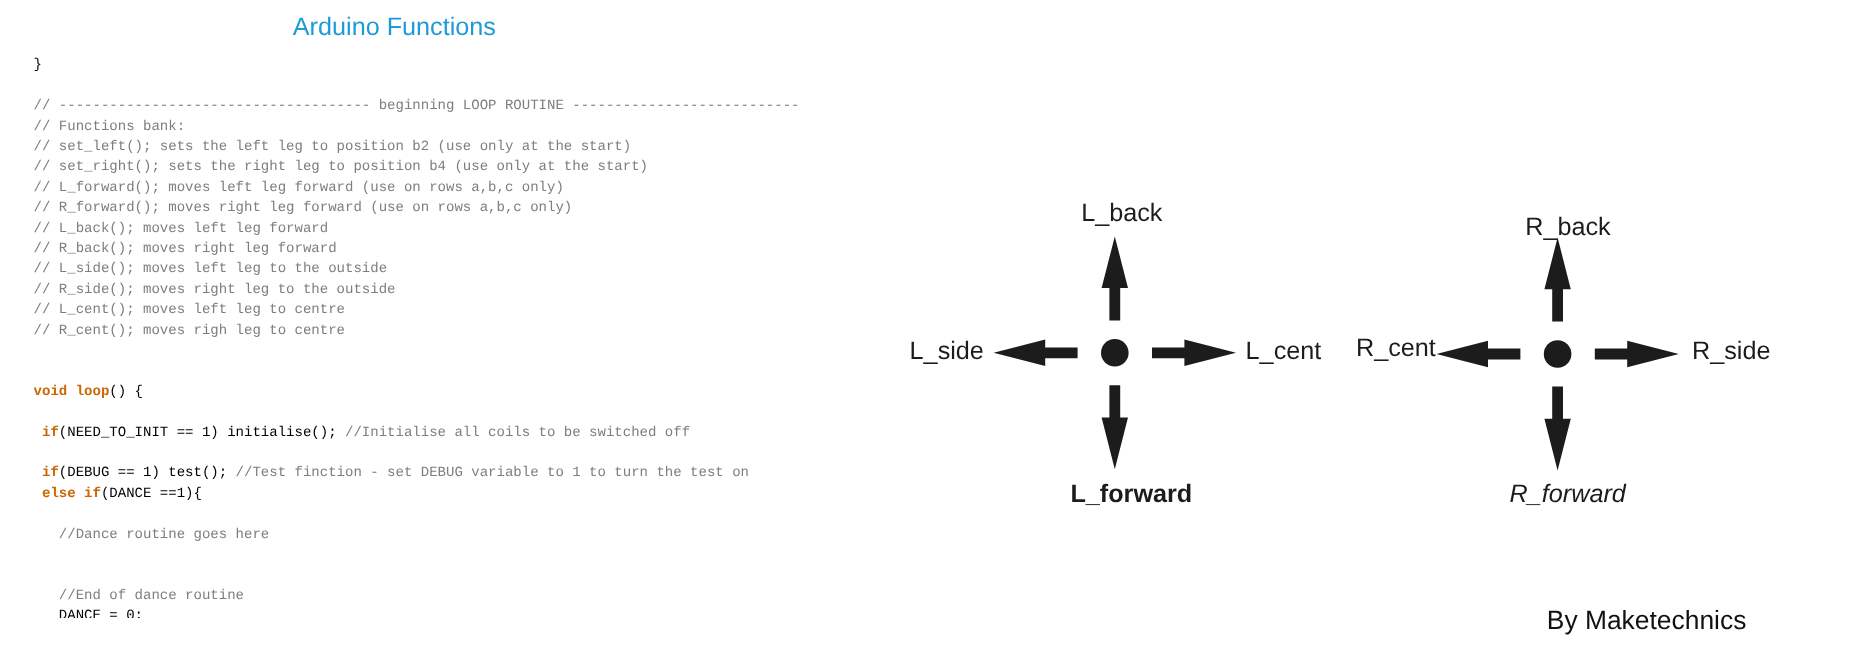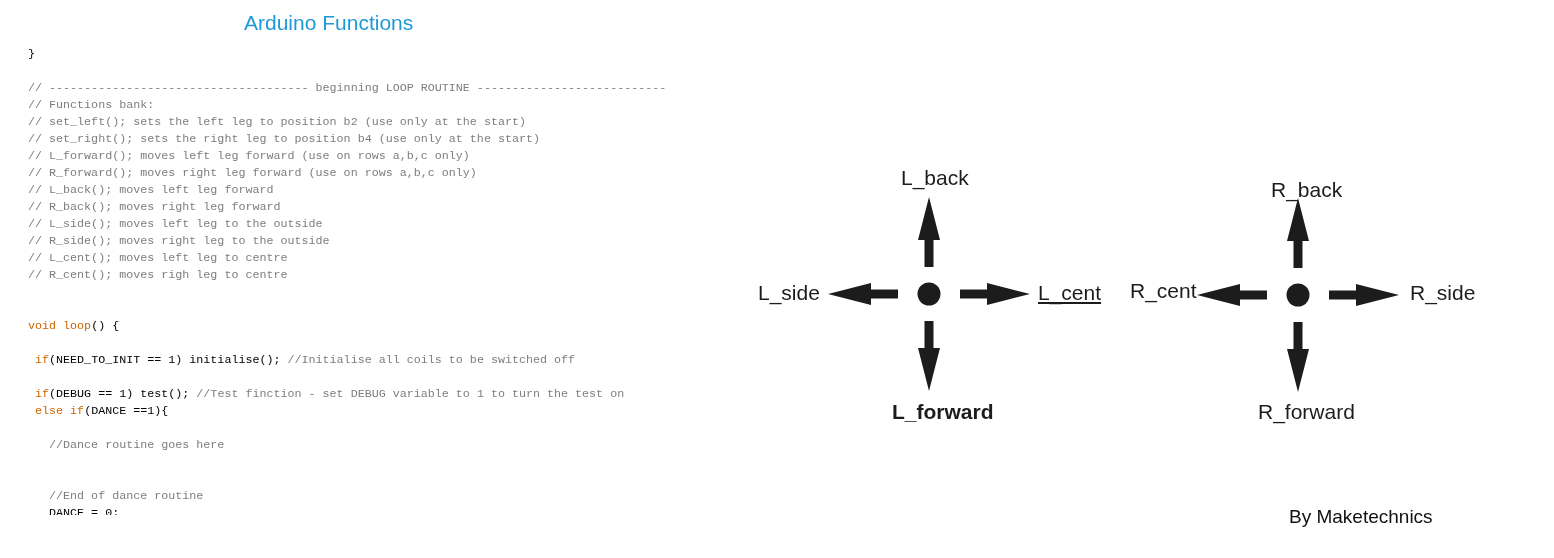--- a/index.html
+++ b/index.html
@@ -24,40 +24,40 @@
     margin: 0; padding: 0;
     width: 700px; height: 469px;        
     overflow: hidden;
     font-family: "Liberation Mono", monospace;
     font-size: 11.7px; line-height: 17px;
     color: var(--code-black, #000);
   }
   pre.code .code-line { height: 17px; white-space: pre; }
   .seg-p  { color: var(--code-black, #000000); }
   .seg-c  { color: var(--comment-grey, #7e7e7e); }
-  .seg-k  { color: var(--keyword-orange, #cc6600); }
-  .seg-kb { color: var(--keyword-orange, #cc6600); font-weight: normal; }
+  .seg-k  { color: var(--keyword-orange, #cc6600); font-weight: bold; }
+  .seg-kb { color: var(--keyword-orange, #cc6600); font-weight: bold; }
 
   
   .motion-title {
     position: absolute; left: 1036px; top: 49px;
     font-size: 31px; line-height: 36px;
     color: var(--heading-blue, #1e9ad7);
     white-space: nowrap;
   }
   svg.cross { position: absolute; }
   .cross-label {
     position: absolute;
     font-size: 21px; line-height: 24px;
     color: var(--diagram-black, #1c1c1c);
     white-space: nowrap;
   }
   .credit {
     position: absolute; left: 1289px; top: 502px;
-    font-size: 19px; line-height: 30px;
+    font-size: 22px; line-height: 30px;
     color: #111111;
     white-space: nowrap;
   }
 </style>
 </head>
 <body>
 
 <div class="canvas">
 
   <div class="page-title">Arduino Functions</div>
@@ -69,32 +69,32 @@
     <g transform="translate(180,140)" fill="#1c1c1c">
       <circle cx="0" cy="0" r="11.5"></circle>
       <path d="M -4.5 -27 L -4.5 -54 L -11 -54 L 0 -97 L 11 -54 L 4.5 -54 L 4.5 -27 Z"></path>
       <path d="M -4.5 27 L -4.5 54 L -11 54 L 0 97 L 11 54 L 4.5 54 L 4.5 27 Z"></path>
       <path d="M -31 -4.5 L -58 -4.5 L -58 -11 L -101 0 L -58 11 L -58 4.5 L -31 4.5 Z"></path>
       <path d="M 31 -4.5 L 58 -4.5 L 58 -11 L 101 0 L 58 11 L 58 4.5 L 31 4.5 Z"></path>
     </g>
   </svg>
   <div class="cross-label" style="left:901px;  top:166px;">L_back</div>
   <div class="cross-label" style="left:758px;  top:281px;">L_side</div>
-  <div class="cross-label" style="left:1038px; top:281px;text-decoration:underline;">L_cent</div>
+  <div class="cross-label" style="left:1038px; top:281px;">L_cent</div>
   <div class="cross-label" style="left:892px;  top:400px;font-weight:bold;">L_forward</div>
 
   <svg class="cross" style="left:1118px; top:155px;" width="360" height="282" viewBox="0 0 360 282">
     <g transform="translate(180,140)" fill="#1c1c1c">
       <circle cx="0" cy="0" r="11.5"></circle>
       <path d="M -4.5 -27 L -4.5 -54 L -11 -54 L 0 -97 L 11 -54 L 4.5 -54 L 4.5 -27 Z"></path>
       <path d="M -4.5 27 L -4.5 54 L -11 54 L 0 97 L 11 54 L 4.5 54 L 4.5 27 Z"></path>
       <path d="M -31 -4.5 L -58 -4.5 L -58 -11 L -101 0 L -58 11 L -58 4.5 L -31 4.5 Z"></path>
       <path d="M 31 -4.5 L 58 -4.5 L 58 -11 L 101 0 L 58 11 L 58 4.5 L 31 4.5 Z"></path>
     </g>
   </svg>
   <div class="cross-label" style="left:1271px; top:178px;text-align:right;">R_back</div>
   <div class="cross-label" style="left:1130px; top:279px;">R_cent</div>
   <div class="cross-label" style="left:1410px; top:281px;text-align:right;">R_side</div>
-  <div class="cross-label" style="left:1258px; top:400px;">R_forward</div>
+  <div class="cross-label" style="left:1258px; top:400px;font-style:italic;">R_forward</div>
 
   <div class="credit">By Maketechnics</div>
 
 </div>
 
 </body></html>

